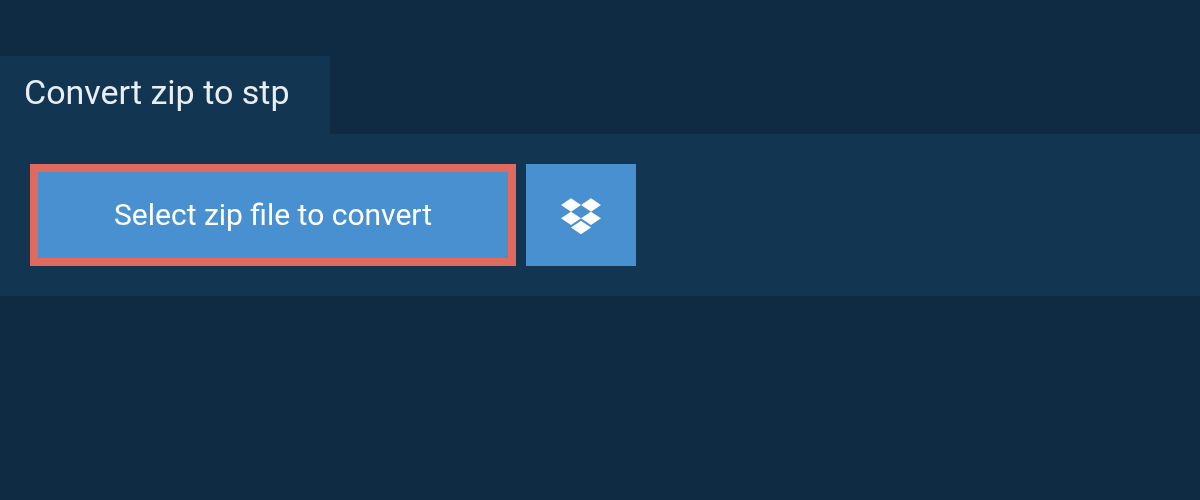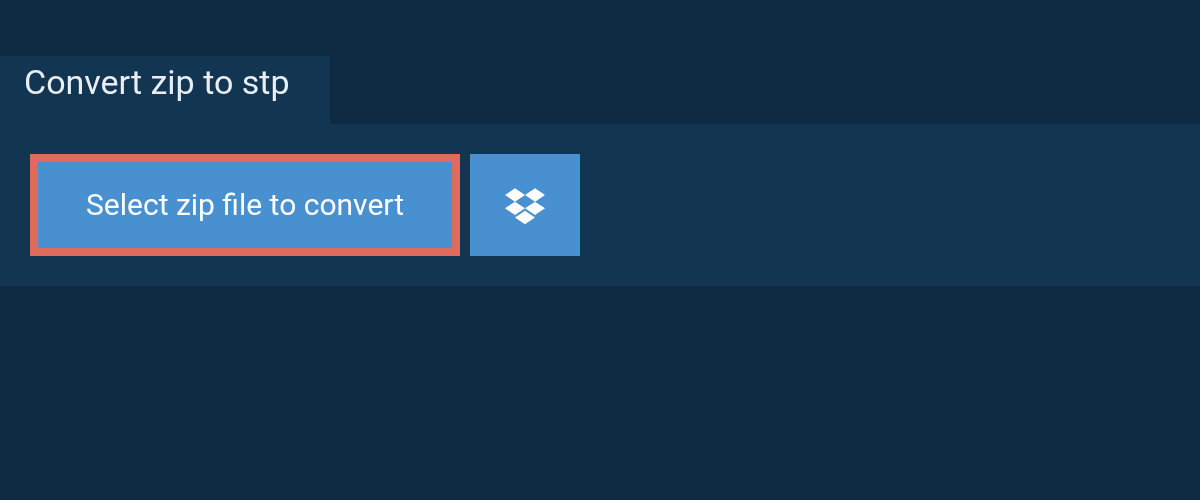--- a/index.html
+++ b/index.html
@@ -10,21 +10,21 @@
     body {
       width: 1200px;
       height: 500px;
       background-color: #0f2b44;
       font-family: -apple-system, BlinkMacSystemFont, "Segoe UI", Roboto, Helvetica, Arial, sans-serif;
       overflow: hidden;
     }
     .header-tab {
       background-color: #123552;
       display: inline-block;
-      padding: 6px 40px 22px 24px;
+      padding: 16px 40px 22px 24px;
       margin-top: 56px;
       margin-left: 0;
     }
     .header-tab .title {
       color: #e8eef4;
       font-size: 34px;
       font-weight: 400;
     }
     .panel {
       background-color: #123552;
@@ -36,21 +36,21 @@
       display: flex;
       align-items: stretch;
       gap: 10px;
     }
     .select-button {
       background-color: #4990d0;
       border: 8px solid #e16a5f;
       color: #ffffff;
       font-size: 30px;
       font-weight: 400;
-      padding: 28px 48px;
+      padding: 28px 76px;
       cursor: pointer;
       display: flex;
       align-items: center;
       justify-content: center;
       line-height: 1;
     }
     .dropbox-button {
       background-color: #4990d0;
       width: 110px;
       cursor: pointer;

